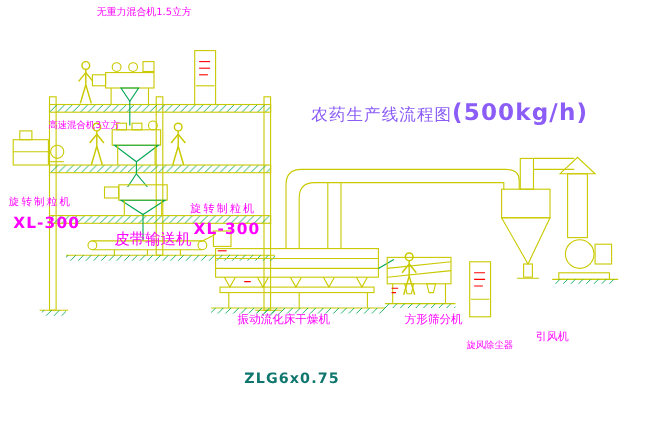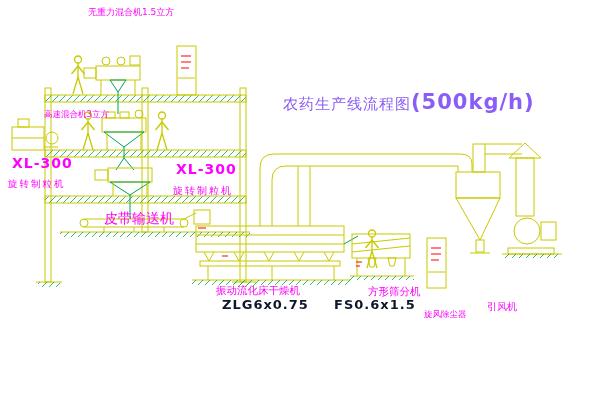--- a/index.html
+++ b/index.html
@@ -2,25 +2,25 @@
 <html><head>
 <meta charset="utf-8">
 <style>
   html,body{margin:0;padding:0;background:#ffffff;}
   .stage{
     position:relative;width:600px;height:403px;background:#ffffff;
     overflow:hidden;font-family:"DejaVu Sans",sans-serif;
   }
   .stage svg{position:absolute;left:0;top:0;}
   .lbl{position:absolute;color:#ff00ff;white-space:nowrap;line-height:1.1;}
-  .lbl.red{color:#0f172a;}
+  .lbl.red{color:#0f766e;}
   .title{position:absolute;left:283px;top:46px;color:#8b5cf6;white-space:nowrap;margin-top:44px;}
   .title .main{font-size:15px;letter-spacing:1px;}
   .title .cap{font-size:21px;font-weight:bold;letter-spacing:1px;}
-  .model{font-weight:bold;letter-spacing:1px;}
+  .model{font-weight:bold;letter-spacing:1px;margin-top:40px;}
 </style>
 </head>
 <body>
 
 <div class="stage">
 
   <svg width="600" height="403" viewBox="0 0 600 403">
     <defs>
       <pattern id="hatchG" patternUnits="userSpaceOnUse" width="7" height="7">
         <path d="M0,7 L7,0" stroke="#00a651" stroke-width="0.8"></path>
@@ -197,22 +197,21 @@
   <div class="lbl" style="left:44px;top:110px;font-size:8.5px;">高速混合机3立方</div>
 
   <div class="lbl model" style="left:12px;top:156px;font-size:14px;">XL-300</div>
   <div class="lbl" style="left:8px;top:179px;font-size:9.5px;letter-spacing:2px;">旋转制粒机</div>
 
   <div class="lbl model" style="left:176px;top:162px;font-size:14px;">XL-300</div>
   <div class="lbl" style="left:173px;top:185px;font-size:10px;letter-spacing:2px;">旋转制粒机</div>
 
   <div class="lbl" style="left:104px;top:211px;font-size:14px;">皮带输送机</div>
 
-  <div class="lbl" style="left:216px;top:286px;font-size:10.5px;font-family:Liberation Mono, monospace;">振动流化床干燥机</div>
+  <div class="lbl" style="left:216px;top:286px;font-size:10.5px;">振动流化床干燥机</div>
   <div class="lbl red model" style="left:222px;top:298px;font-size:13px;">ZLG6x0.75</div>
 
   <div class="lbl" style="left:340px;top:286px;font-size:10.5px;margin-left:28px;">方形筛分机</div>
-  <div class="lbl red model" style="left:334px;top:298px;font-size:13px;">FS0.6x1.5</div>
 
   <div class="lbl" style="left:424px;top:292px;font-size:8.5px;margin-top:18px;">旋风除尘器</div>
 
   <div class="lbl" style="left:487px;top:301px;font-size:10px;">引风机</div>
 </div>
 
 </body></html>

